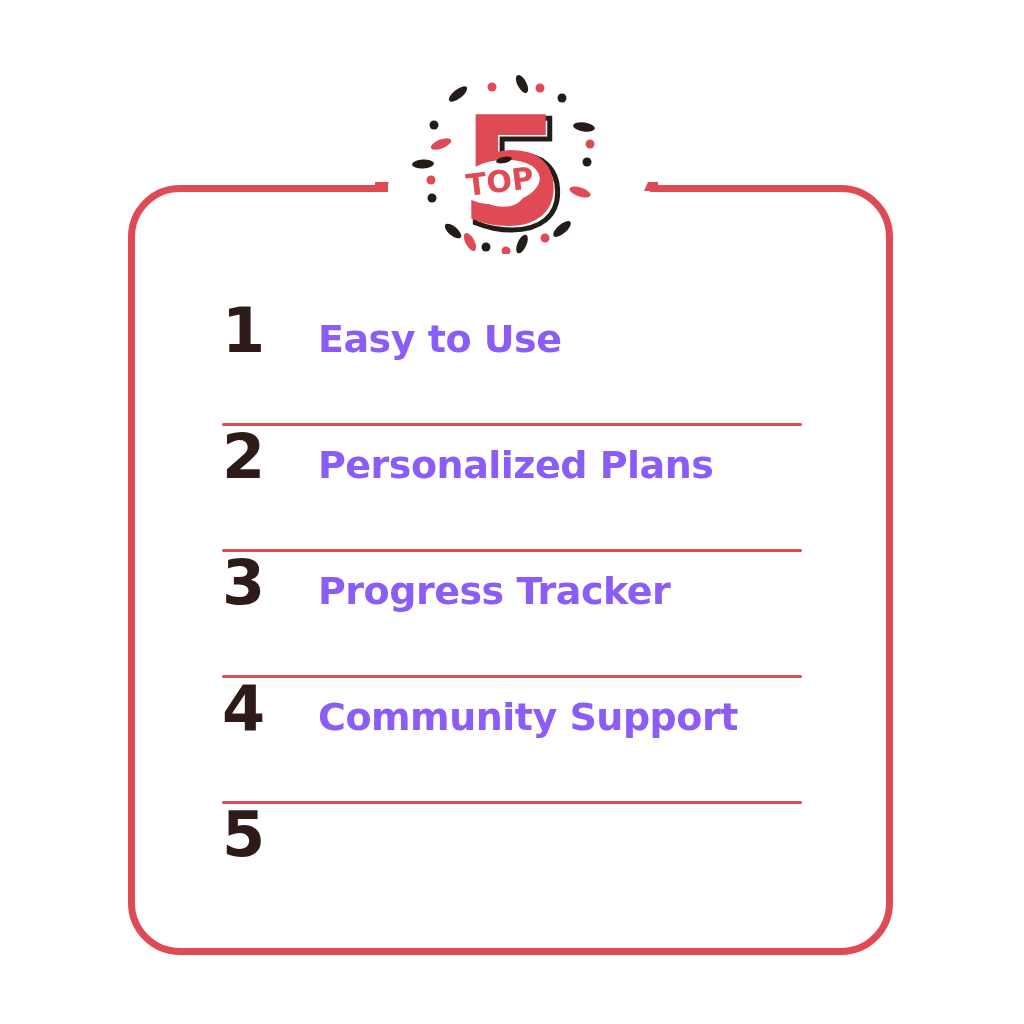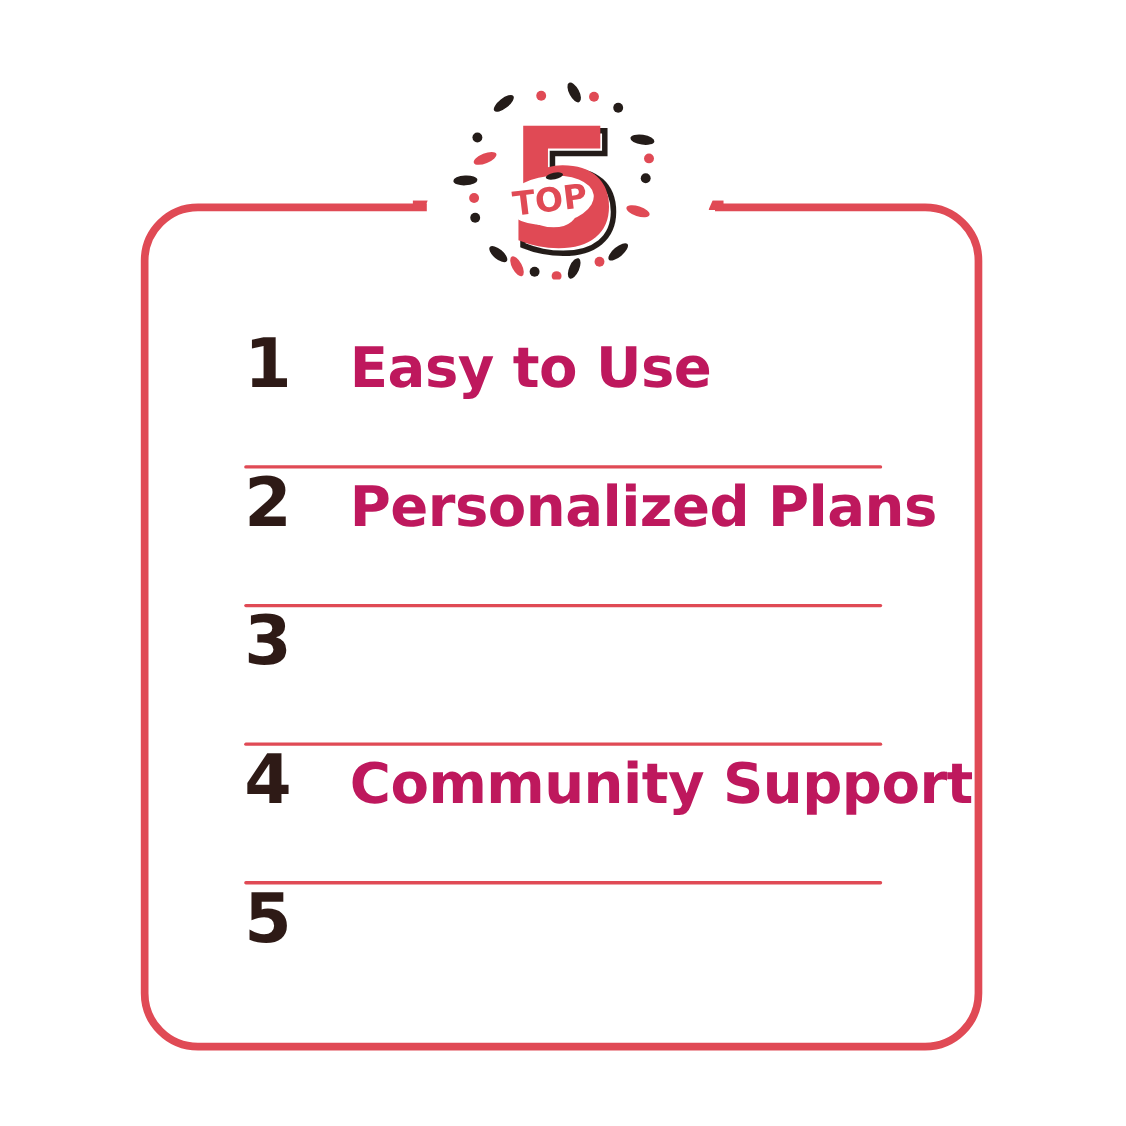--- a/index.html
+++ b/index.html
@@ -71,23 +71,23 @@
     font-weight:bold;
     font-size:62px;
     line-height:1;
     color:#2E1A16;
     text-align:left;
     letter-spacing:-1px;
   }
   .row-label{
     font-family:"DejaVu Sans", sans-serif;
     font-weight:bold;
-    font-size:51px;
+    font-size:38px;
     line-height:1;
-    color:#be185d;
+    color:#8b5cf6;
     letter-spacing:-0.5px;
     white-space:nowrap;
   }
   .row-rule{
     position:absolute;
     left:0; bottom:0;
     width:580px; height:3px;
     background:#E04A55;
     border-radius:2px;
   }
@@ -153,20 +153,21 @@
     </div>
 
     <div class="row">
       <div class="row-num">2</div>
       <div class="row-label">Personalized Plans</div>
       <div class="row-rule"></div>
     </div>
 
     <div class="row">
       <div class="row-num">3</div>
+      <div class="row-label">Progress Tracker</div>
       <div class="row-rule"></div>
     </div>
 
     <div class="row">
       <div class="row-num">4</div>
       <div class="row-label">Community Support</div>
       <div class="row-rule"></div>
     </div>
 
     <div class="row">

